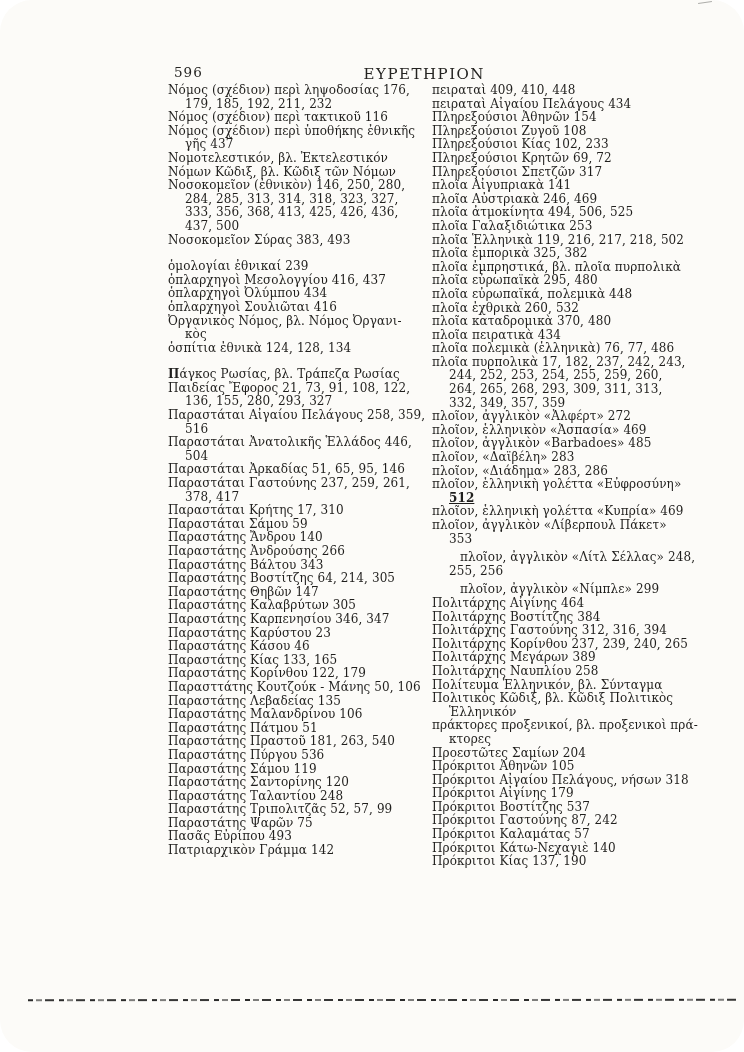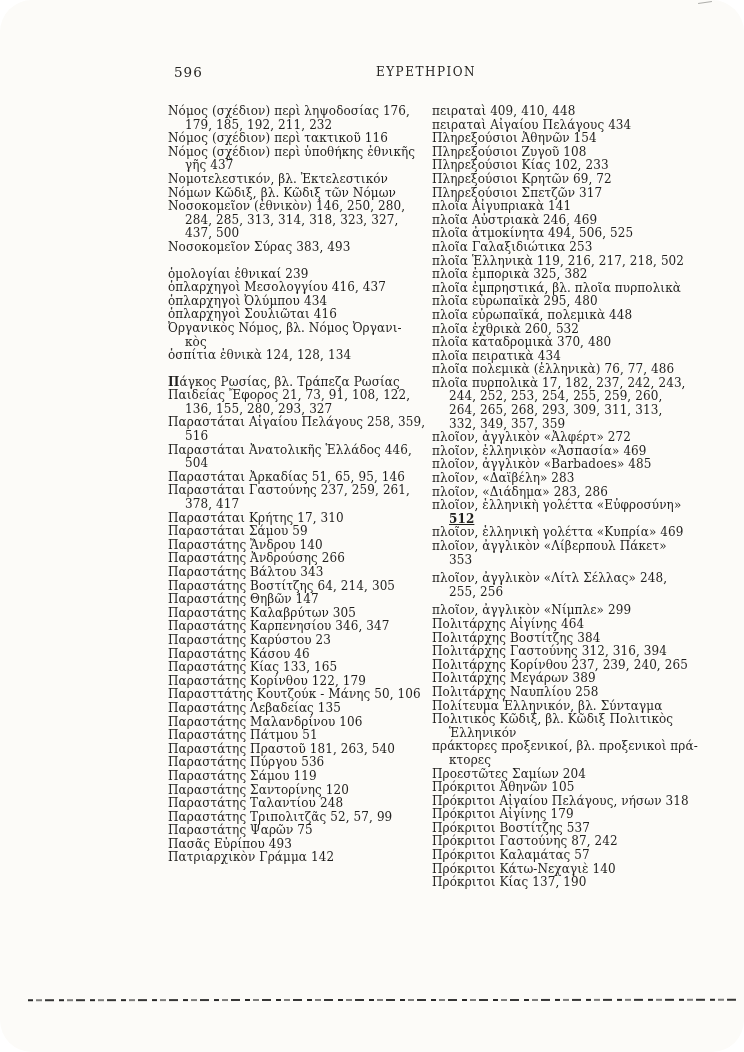--- a/index.html
+++ b/index.html
@@ -16,33 +16,33 @@
     position:absolute;top:2px;left:698px;width:14px;height:1px;
     background:#9a9a96;transform:rotate(-8deg);opacity:.8;
   }
   .header{position:absolute;top:64px;left:168px;width:532px;height:20px;}
   .pagenum{
     position:absolute;left:6px;top:0;
     font-size:13.5px;letter-spacing:1px;color:#242321;
   }
   .running-title{
     position:absolute;left:50%;transform:translateX(-58%);top:1px;
-    font-size:12px;letter-spacing:1.5px;color:#242321;
+    font-size:15px;letter-spacing:1.5px;color:#242321;
   }
-  .col{position:absolute;top:105px;}
+  .col{position:absolute;top:84px;}
   .col-left{left:168px;width:260px;}
   .col-right{left:432px;width:276px;}
   .line{
     font-size:12px;line-height:13.6px;min-height:13.6px;
     white-space:nowrap;color:#201f1d;
     letter-spacing:.1px;
   }
   .line.ind{padding-left:17px;}
   .line.gap{margin-top:13px;}
-  .line.sgap{margin-top:5px;}
+  .line.sgap{margin-top:5px;margin-left:28px;}
   .line.bold{font-weight:bold;text-decoration:underline;}
   .line b{font-weight:bold;}
   .bottom-edge{
     position:absolute;left:28px;top:999px;width:712px;height:2px;
     background:
       repeating-linear-gradient(90deg,
         rgba(20,20,20,.9) 0 5px, rgba(20,20,20,0) 5px 8px,
         rgba(20,20,20,.55) 8px 14px, rgba(20,20,20,0) 14px 17px,
         rgba(20,20,20,.85) 17px 26px, rgba(20,20,20,0) 26px 31px);
     transform:rotate(-.05deg);
@@ -62,20 +62,21 @@
   <div class="col col-left">
       <div class="line">Νόμος (σχέδιον) περὶ ληψοδοσίας 176,</div>
       <div class="line ind">179, 185, 192, 211, 232</div>
       <div class="line">Νόμος (σχέδιον) περὶ τακτικοῦ 116</div>
       <div class="line">Νόμος (σχέδιον) περὶ ὑποθήκης ἐθνικῆς</div>
       <div class="line ind">γῆς 437</div>
       <div class="line">Νομοτελεστικόν, βλ. Ἐκτελεστικόν</div>
       <div class="line">Νόμων Κῶδιξ, βλ. Κῶδιξ τῶν Νόμων</div>
       <div class="line">Νοσοκομεῖον (ἐθνικὸν) 146, 250, 280,</div>
       <div class="line ind">284, 285, 313, 314, 318, 323, 327,</div>
+      <div class="line ind">333, 356, 368, 413, 425, 426, 436,</div>
       <div class="line ind">437, 500</div>
       <div class="line">Νοσοκομεῖον Σύρας 383, 493</div>
       <div class="line gap">ὁμολογίαι ἐθνικαί 239</div>
       <div class="line">ὁπλαρχηγοὶ Μεσολογγίου 416, 437</div>
       <div class="line">ὁπλαρχηγοὶ Ὀλύμπου 434</div>
       <div class="line">ὁπλαρχηγοὶ Σουλιῶται 416</div>
       <div class="line">Ὀργανικὸς Νόμος, βλ. Νόμος Ὀργανι-</div>
       <div class="line ind">κὸς</div>
       <div class="line">ὁσπίτια ἐθνικὰ 124, 128, 134</div>
       <div class="line gap"><b>Π</b>άγκος Ρωσίας, βλ. Τράπεζα Ρωσίας</div>

